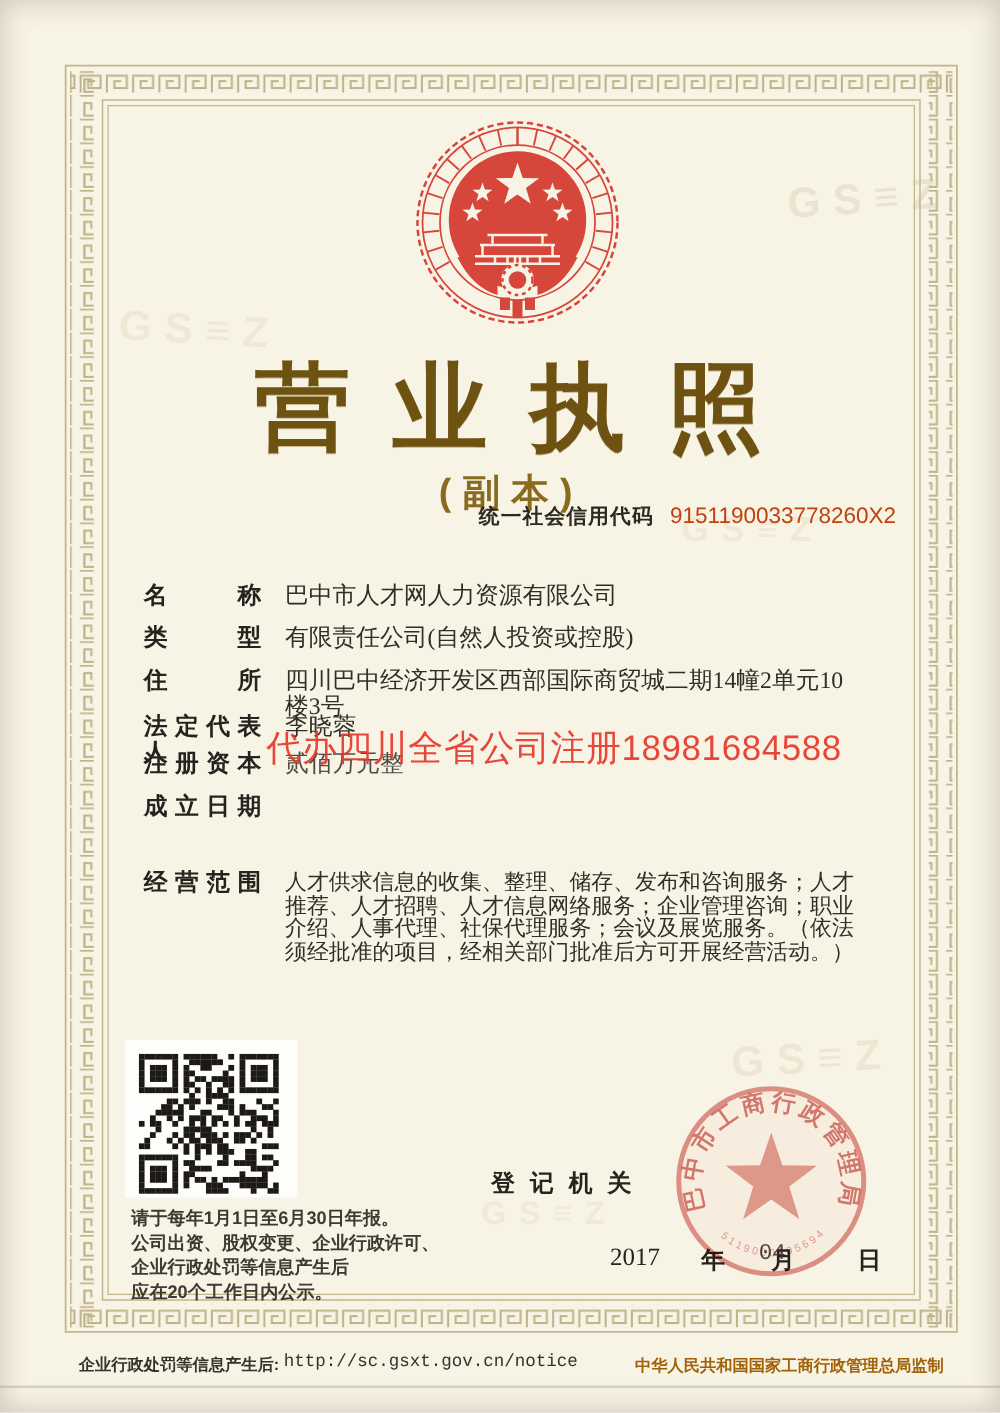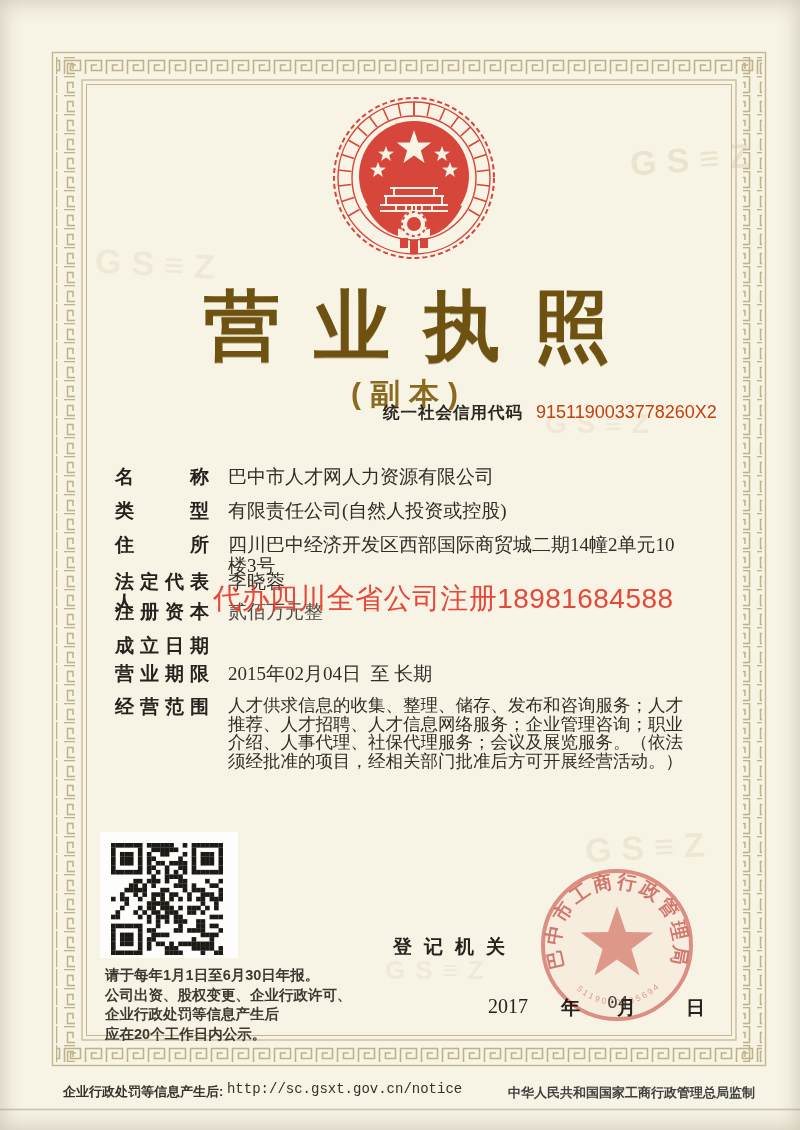--- a/index.html
+++ b/index.html
@@ -67,21 +67,21 @@
 
   
   .crease { position:absolute; left:0; top:1108px; width:800px; height:3px;
             background:linear-gradient(to bottom, rgba(150,140,115,.0), rgba(150,140,115,.45), rgba(150,140,115,.0)); }
 
   
   .footer-left { position:absolute; left:63px; top:1083px; font-size:13px; color:#36322b;
                  font-weight:600; white-space:nowrap; }
   .footer-url { font-family:"Liberation Mono","DejaVu Sans Mono",monospace; font-size:14px;
                 font-weight:400; position:relative; top:-3px; }
-  .footer-right { position:absolute; left:508px; top:1084px; font-size:13px; color:#404040;
+  .footer-right { position:absolute; left:508px; top:1084px; font-size:13px; color:#a16207;
                   font-weight:600; white-space:nowrap; }
 </style>
 </head>
 <body>
 
 <div class="page">
 
   <svg class="frame" width="800" height="1130">
     <defs>
       <pattern id="mh" width="21" height="19" patternUnits="userSpaceOnUse">
@@ -196,24 +196,20 @@
   <div class="field" style="top:571px;">
     <div class="f-label">法定代表人</div>
     <div class="f-value">李晓蓉</div>
   </div>
   <div class="field" style="top:601px;">
     <div class="f-label">注册资本</div>
     <div class="f-value" style="opacity:.85;">贰佰万元整</div>
   </div>
   <div class="field" style="top:635px;justify-content:space-between;">
     <div class="f-label">成立日期</div>
-  </div>
-  <div class="field" style="top:663px;">
-    <div class="f-label">营业期限</div>
-    <div class="f-value">2015年02月04日  至 长期</div>
   </div>
   <div class="field" style="top:696px;">
     <div class="f-label">经营范围</div>
     <div class="f-value scope">人才供求信息的收集、整理、储存、发布和咨询服务；人才推荐、人才招聘、人才信息网络服务；企业管理咨询；职业介绍、人事代理、社保代理服务；会议及展览服务。（依法须经批准的项目，经相关部门批准后方可开展经营活动。）</div>
   </div>
 
   <div class="red-wm">代办四川全省公司注册18981684588</div>
 
   <div class="qr-back"></div>
   <div class="qr" id="qr"><svg width="112" height="112" viewBox="0 0 112 112">

